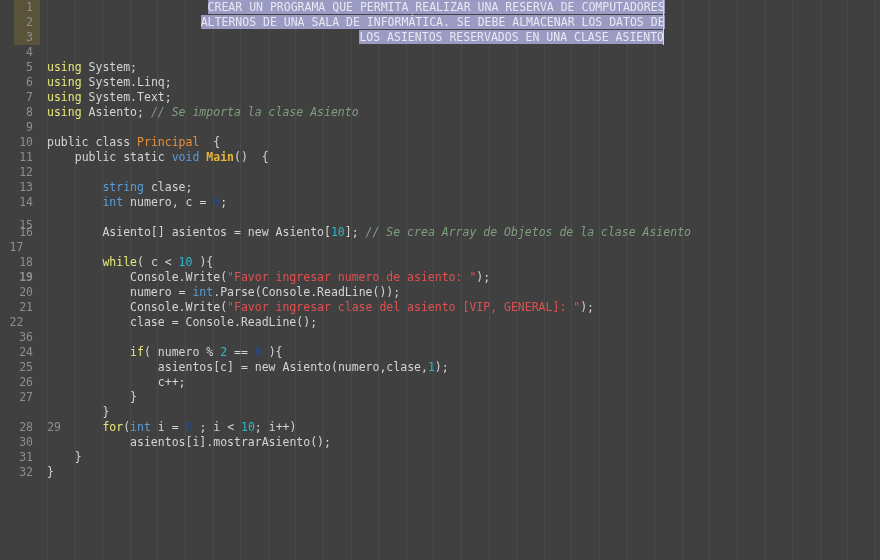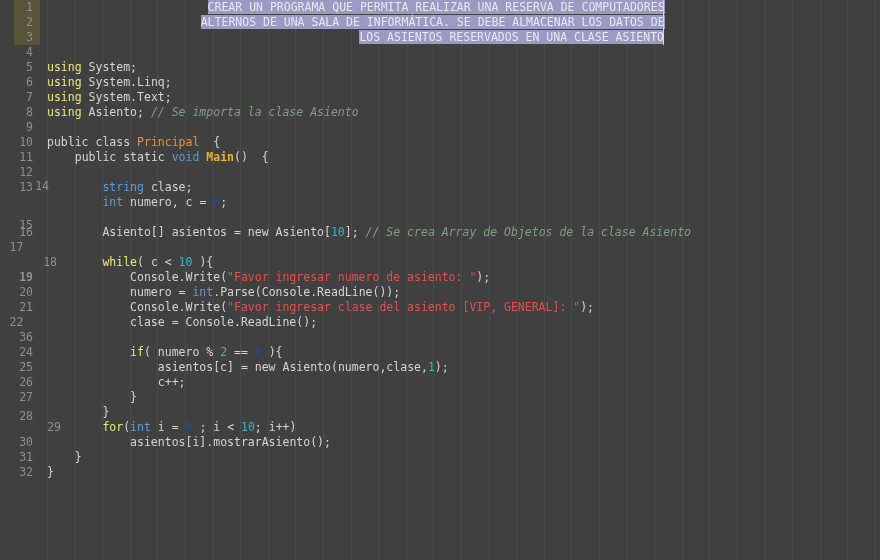--- a/index.html
+++ b/index.html
@@ -158,35 +158,35 @@
       <div class="lnum" style="top: 45px;">4</div>
       <div class="lnum" style="top: 60px;">5</div>
       <div class="lnum" style="top: 75px;">6</div>
       <div class="lnum" style="top: 90px;">7</div>
       <div class="lnum" style="top: 105px;">8</div>
       <div class="lnum" style="top: 120px;">9</div>
       <div class="lnum" style="top: 135px;">10</div>
       <div class="lnum" style="top: 150px;">11</div>
       <div class="lnum" style="top: 165px;">12</div>
       <div class="lnum" style="top: 180px;">13</div>
-      <div class="lnum" style="top: 179px; margin-left: 16px;">14</div>
+      <div class="lnum" style="top: 195px;">14</div>
       <div class="lnum" style="top: 218px;">15</div>
       <div class="lnum" style="top: 225px;">16</div>
       <div class="lnum" style="top: 240px; text-align: center;">17</div>
-      <div class="lnum" style="top: 255px; padding-left: 24px;">18</div>
+      <div class="lnum" style="top: 255px;">18</div>
       <div class="lnum" style="top: 270px; font-weight: bold;">19</div>
       <div class="lnum" style="top: 285px;">20</div>
       <div class="lnum" style="top: 300px;">21</div>
       <div class="lnum" style="top: 315px; text-align: center;">22</div>
       <div class="lnum" style="top: 330px;">36</div>
       <div class="lnum" style="top: 345px;">24</div>
       <div class="lnum" style="top: 360px;">25</div>
       <div class="lnum" style="top: 375px;">26</div>
       <div class="lnum" style="top: 390px;">27</div>
-      <div class="lnum" style="top: 409px;">28</div>
+      <div class="lnum" style="top: 420px;">28</div>
       <div class="lnum" style="top: 420px; padding-left: 28px;">29</div>
       <div class="lnum" style="top: 435px;">30</div>
       <div class="lnum" style="top: 450px;">31</div>
       <div class="lnum" style="top: 465px;">32</div>
     </div>
 
   <div id="code"><div class="line" style="top: 60px;"><span class="k-using">using</span> <span class="k-plain">System</span>;</div><div class="line" style="top: 75px;"><span class="k-using">using</span> <span class="k-plain">System</span>.<span class="k-plain">Linq</span>;</div><div class="line" style="top: 90px;"><span class="k-using">using</span> <span class="k-plain">System</span>.<span class="k-plain">Text</span>;</div><div class="line" style="top: 105px;"><span class="k-using">using</span> <span class="k-plain">Asiento</span>; <span class="k-cmt">// Se importa la clase Asiento</span></div><div class="line" style="top: 135px;"><span class="k-plain">public</span> <span class="k-plain">class</span> <span class="k-cls">Principal</span>  {</div><div class="line" style="top: 150px;">    <span class="k-plain">public</span> <span class="k-plain">static</span> <span class="k-type">void</span> <span class="k-fn">Main</span>()  {</div><div class="line" style="top: 180px;">        <span class="k-type">string</span> <span class="k-plain">clase</span>;</div><div class="line" style="top: 195px;">        <span class="k-type">int</span> <span class="k-plain">numero</span>, <span class="k-plain">c</span> = <span class="k-num2">0</span>;</div><div class="line" style="top: 225px;">        <span class="k-plain">Asiento</span>[] <span class="k-plain">asientos</span> = <span class="k-plain">new</span> <span class="k-plain">Asiento</span>[<span class="k-num">10</span>]; <span class="k-cmt">// Se crea Array de Objetos de la clase Asiento</span></div><div class="line" style="top: 255px;">        <span class="k-ctrl">while</span>( <span class="k-plain">c</span> &lt; <span class="k-num">10</span> ){</div><div class="line" style="top: 270px;">            <span class="k-plain">Console</span>.<span class="k-plain">Write</span>(<span class="k-str">"Favor ingresar numero de asiento: "</span>);</div><div class="line" style="top: 285px;">            <span class="k-plain">numero</span> = <span class="k-type">int</span>.<span class="k-plain">Parse</span>(<span class="k-plain">Console</span>.<span class="k-plain">ReadLine</span>());</div><div class="line" style="top: 300px;">            <span class="k-plain">Console</span>.<span class="k-plain">Write</span>(<span class="k-str">"Favor ingresar clase del asiento [VIP, GENERAL]: "</span>);</div><div class="line" style="top: 315px;">            <span class="k-plain">clase</span> = <span class="k-plain">Console</span>.<span class="k-plain">ReadLine</span>();</div><div class="line" style="top: 345px;">            <span class="k-ctrl">if</span>( <span class="k-plain">numero</span> % <span class="k-num">2</span> == <span class="k-num2">0</span> ){</div><div class="line" style="top: 360px;">                <span class="k-plain">asientos</span>[<span class="k-plain">c</span>] = <span class="k-plain">new</span> <span class="k-plain">Asiento</span>(<span class="k-plain">numero</span>,<span class="k-plain">clase</span>,<span class="k-num">1</span>);</div><div class="line" style="top: 375px;">                <span class="k-plain">c</span>++;</div><div class="line" style="top: 390px;">            }</div><div class="line" style="top: 405px;">        }</div><div class="line" style="top: 420px;">        <span class="k-ctrl">for</span>(<span class="k-type">int</span> <span class="k-plain">i</span> = <span class="k-num2">0</span> ; <span class="k-plain">i</span> &lt; <span class="k-num">10</span>; <span class="k-plain">i</span>++)</div><div class="line" style="top: 435px;">            <span class="k-plain">asientos</span>[<span class="k-plain">i</span>].<span class="k-plain">mostrarAsiento</span>();</div><div class="line" style="top: 450px;">    }</div><div class="line" style="top: 465px;">}</div><div class="line" style="top: 0px; left: 207.6px;"><span class="sel">CREAR UN PROGRAMA QUE PERMITA REALIZAR UNA RESERVA DE COMPUTADORES</span></div><div class="line" style="top: 15px; left: 200.7px;"><span class="sel">ALTERNOS DE UNA SALA DE INFORMÁTICA. SE DEBE ALMACENAR LOS DATOS DE</span></div><div class="line" style="top: 30px; left: 359.4px;"><span class="sel">LOS ASIENTOS RESERVADOS EN UNA CLASE ASIENTO</span></div></div>
 
 <div class="caret" style="left: 663px; top: 0px; height: 45px;"></div>
   </div>

